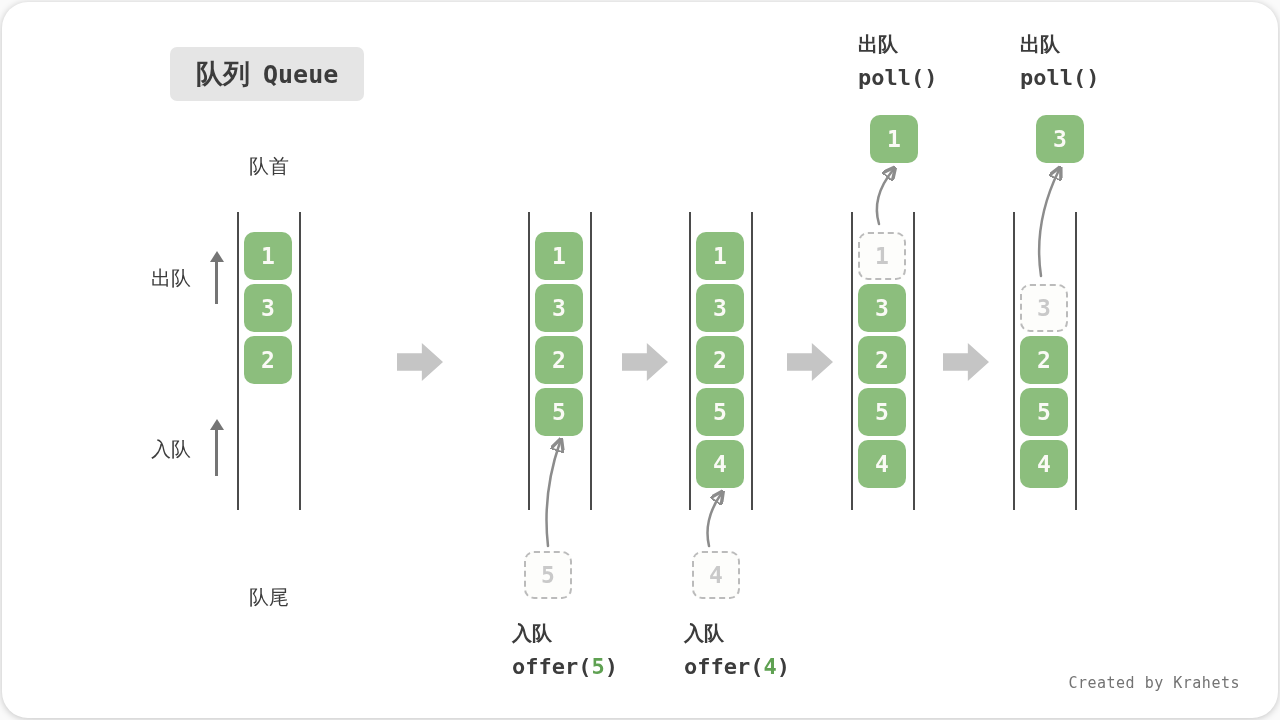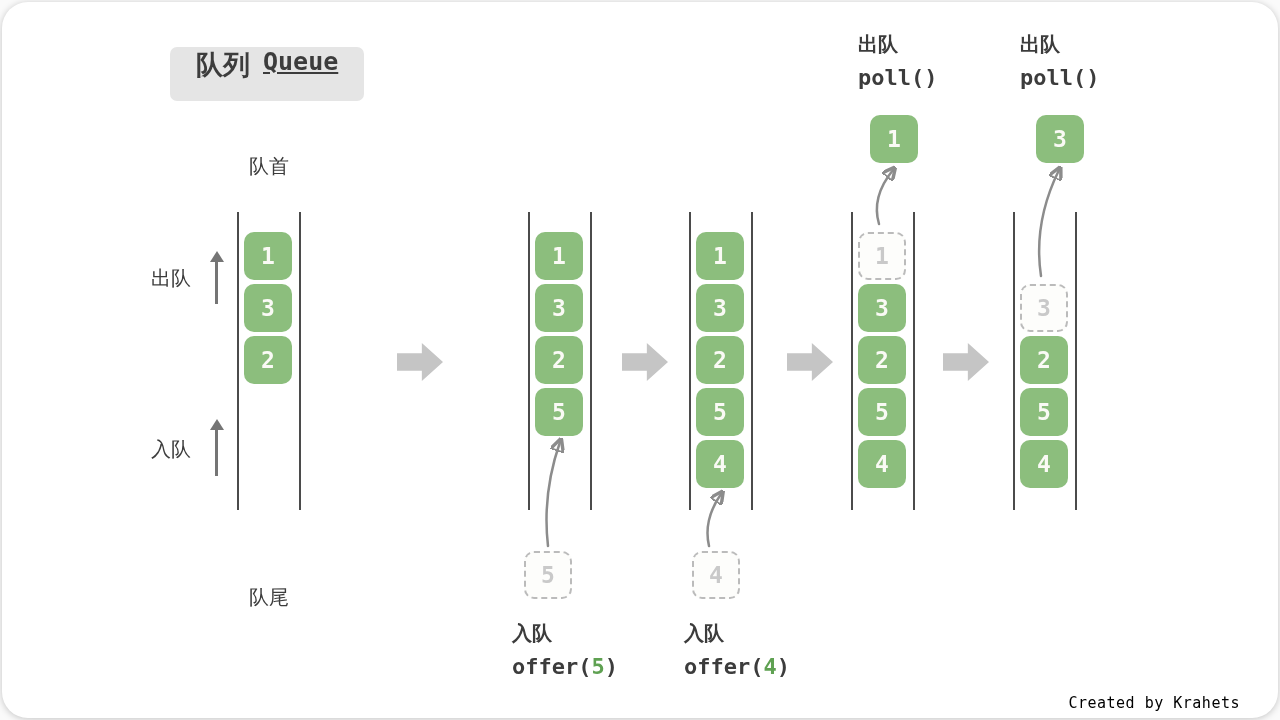--- a/index.html
+++ b/index.html
@@ -2,23 +2,23 @@
 <html><head>
 <meta charset="utf-8">
 <style>
   * { margin:0; padding:0; box-sizing:border-box; }
   html,body { width:1280px; height:720px; background:#fafafa; font-family:"Liberation Sans", sans-serif; }
   #stage { position:relative; width:1280px; height:720px; overflow:hidden; }
   .card { position:absolute; inset:2px; background:#ffffff; border-radius:26px;
           box-shadow:0 1px 7px rgba(0,0,0,.22); }
 
   .title-badge { position:absolute; left:170px; top:47px; height:54px; padding:0 26px;
-                 background:#e5e5e5; border-radius:7px; display:inline-flex; align-items:flex-start; gap:13px; }
+                 background:#e5e5e5; border-radius:7px; display:inline-flex; align-items:center; gap:13px; }
   .title-zh { font-size:27px; font-weight:bold; color:#3c3c3c; }
-  .title-en { font-family:"DejaVu Sans Mono", monospace; font-size:25px; font-weight:600; color:#3c3c3c;text-decoration:underline; }
+  .title-en { font-family:"DejaVu Sans Mono", monospace; font-size:25px; font-weight:600; color:#3c3c3c; }
 
   .zh-label { position:absolute; font-size:20px; font-weight:normal; color:#3c3c3c; white-space:nowrap; }
 
   .thin-arrow { position:absolute; width:3px; background:#757575; }
   .thin-arrow::before { content:""; position:absolute; top:-11px; left:-5.5px;
                         border:7px solid transparent; border-top:none; border-bottom:11px solid #757575; }
 
   .wall { position:absolute; width:1.5px; top:212px; height:298px; background:#4b4b4b; }
 
   .cell { position:absolute; width:48px; height:48px; border-radius:10px;
@@ -32,21 +32,21 @@
   .op-code { font-family:"DejaVu Sans Mono", monospace; font-size:22px; font-weight:bold; color:#3c3c3c; white-space:pre; }
   .op-code .arg { color:#5fa152; }
 
   .step-arrow { position:absolute; top:343px; width:46px; height:38px; background:#c5c5c5;
                 clip-path:polygon(0% 27%, 54% 27%, 54% 0%, 100% 50%, 54% 100%, 54% 73%, 0% 73%); }
 
   #overlay { position:absolute; left:0; top:0; pointer-events:none; }
   #overlay path { stroke:#8c8c8c; stroke-width:2.5; fill:none; stroke-linecap:round; }
 
   .watermark { position:absolute; right:40px; top:674px; font-family:"DejaVu Sans Mono", monospace;
-               font-size:15px; color:#000000; letter-spacing:.5px;margin-top:20px; }
+               font-size:15px; color:#737373; letter-spacing:.5px; }
 </style>
 </head>
 <body>
 
 <div id="stage">
   <div class="card"></div>
 
   <div class="title-badge">
     <span class="title-zh">队列</span>
     <span class="title-en">Queue</span>

